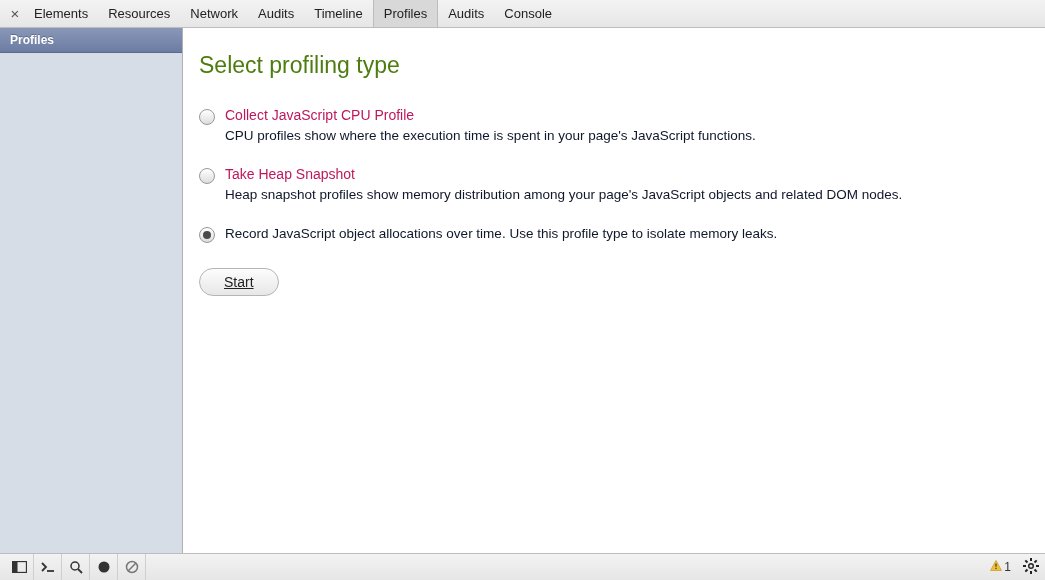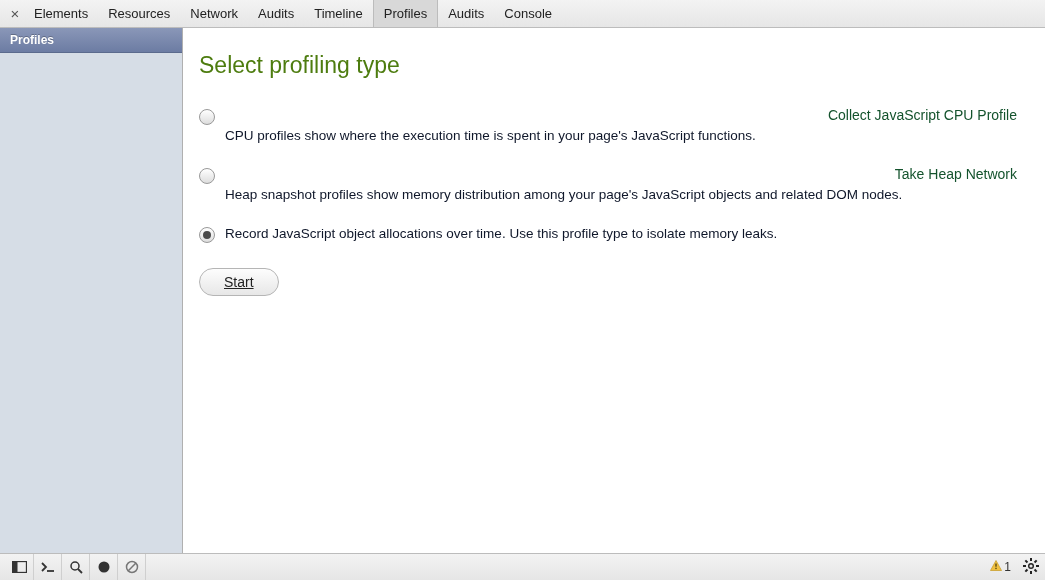--- a/index.html
+++ b/index.html
@@ -94,23 +94,22 @@
       content: "";
       position: absolute;
       left: 3px; top: 3px;
       width: 8px; height: 8px;
       background: #4a4a4a;
       border-radius: 50%;
     }
     .option-body { flex: 1; }
     .option-label {
       font-size: 14px;
-      color: #14532d;
+      color: #be185d;
       margin-bottom: 4px;
-      text-align: right;
     }
     .option-desc {
       font-size: 13.5px;
       color: #0f172a;
       line-height: 1.4;
     }
     .start-btn {
       display: inline-block;
       margin-top: 4px;
       padding: 5px 24px;
@@ -182,21 +181,21 @@
       <div class="radio"></div>
       <div class="option-body">
         <div class="option-label">Collect JavaScript CPU Profile</div>
         <div class="option-desc">CPU profiles show where the execution time is spent in your page's JavaScript functions.</div>
       </div>
     </div>
 
     <div class="option">
       <div class="radio"></div>
       <div class="option-body">
-        <div class="option-label">Take Heap Network</div>
+        <div class="option-label">Take Heap Snapshot</div>
         <div class="option-desc">Heap snapshot profiles show memory distribution among your page's JavaScript objects and related DOM nodes.</div>
       </div>
     </div>
 
     <div class="option">
       <div class="radio selected"></div>
       <div class="option-body">
         <div class="option-desc">Record JavaScript object allocations over time. Use this profile type to isolate memory leaks.</div>
       </div>
     </div>

